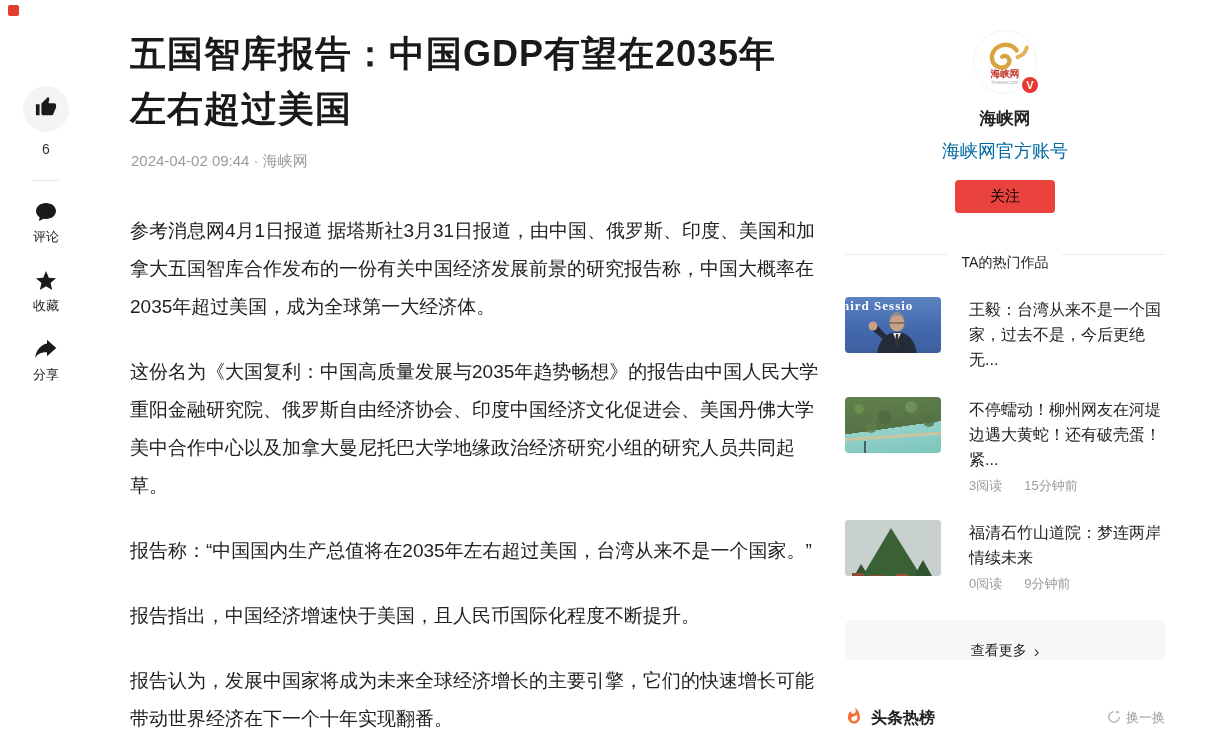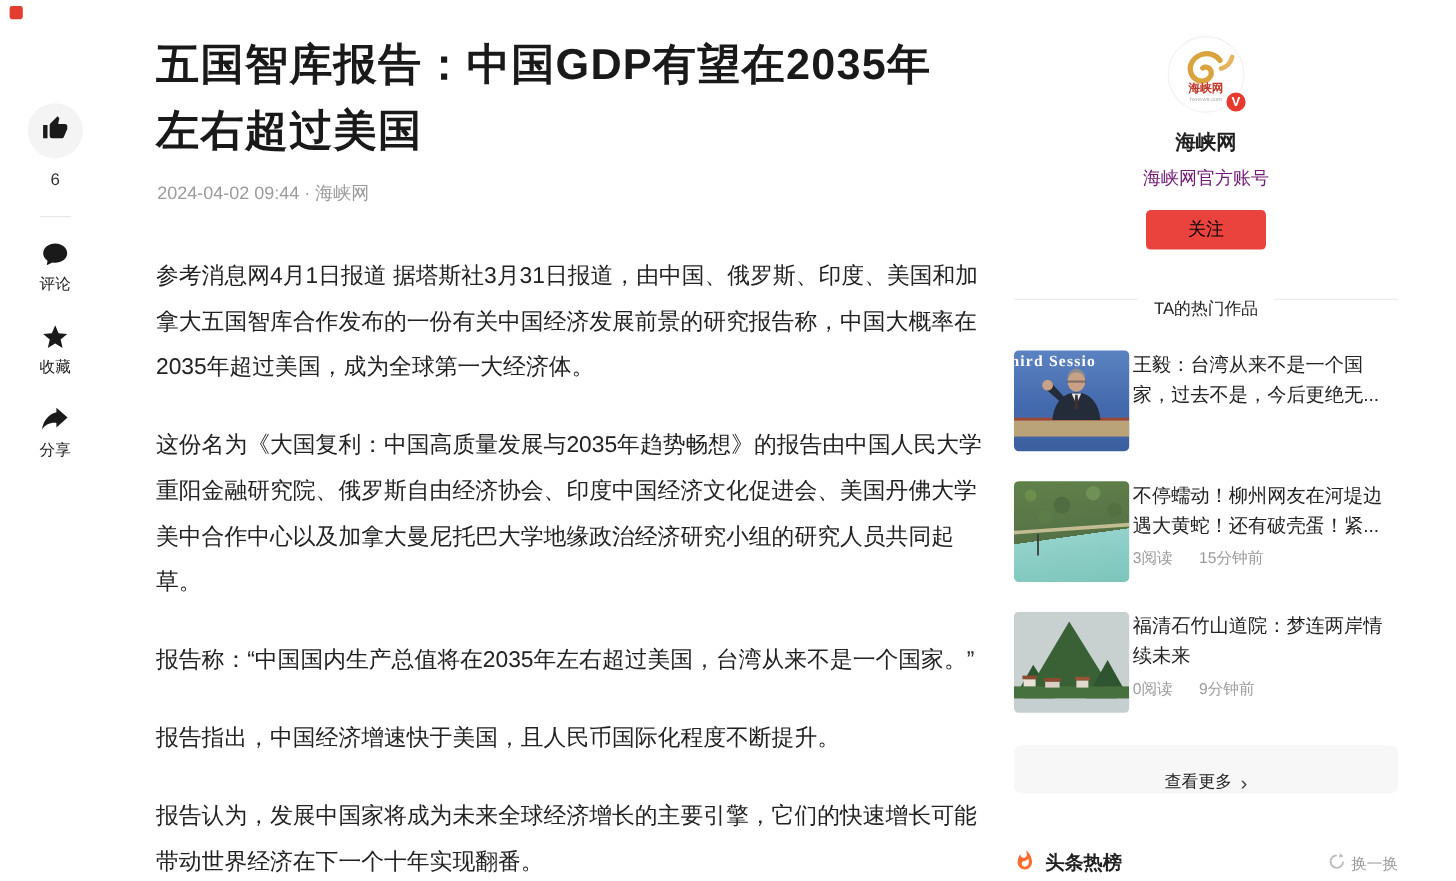--- a/index.html
+++ b/index.html
@@ -34,39 +34,39 @@
   .sidebar { position:absolute; left:845px; top:0; width:320px; }
   .author { text-align:center; }
   .avatar { position:relative; width:64px; height:64px; margin:30px auto 0;
     border-radius:50%; border:1px solid #f2f2f2; background:#fff; cursor:pointer; }
   .avatar-inner { width:100%; height:100%; border-radius:50%; overflow:hidden;
     display:flex; align-items:center; justify-content:center; }
   .v-badge { position:absolute; right:-4px; bottom:-2px; width:20px; height:20px;
     background:#e8392f; border:2px solid #fff; border-radius:50%; color:#fff;
     font-size:11px; font-weight:700; line-height:16px; text-align:center; }
   .author-name { margin-top:13px; font-size:17px; font-weight:600; color:#222; cursor:pointer; }
-  .author-desc { margin-top:9px; font-size:15px; color:#701a75;text-align:center; }
+  .author-desc { margin-top:9px; font-size:18px; color:#0369a1;text-align:center; }
   .follow-btn { margin:17px auto 0; width:100px; height:33px; background:#ea433e;
     color:#000000; font-size:15px; border:none; border-radius:4px; display:flex;
     align-items:center; justify-content:center; cursor:pointer; }
 
   .works-header { display:flex; align-items:flex-start; margin-top:41px;
     font-size:14px; color:#222; }
   .works-header::before, .works-header::after { content:""; flex:1; height:1px; background:#ececec; }
   .works-header span { margin:0 14px; }
 
   .work-item { display:flex; margin-top:25px; cursor:pointer; }
-  .thumb { position:relative; width:96px; height:84px; border-radius:4px;
+  .thumb { position:relative; width:96px; height:56px; border-radius:4px;
     overflow:hidden; flex:none;text-decoration:underline; }
   .thumb-wangyi { background:linear-gradient(180deg,#5b82c0 0%,#446aae 55%,#3c5f9e 100%); }
   .thumb-caption { position:absolute; left:-3px; top:1px; width:110%; color:#fff;
     font-family:"Liberation Serif","DejaVu Serif",serif; font-weight:700;
     font-size:13px; white-space:nowrap; letter-spacing:1px; }
   .thumb-river { background:linear-gradient(172deg,#61814a 0%,#557246 54%,#93d2ca 54%,#7cc5bb 100%); }
-  .work-info { margin-left:3px; flex:1; min-width:0; }
+  .work-info { margin-left:28px; flex:1; min-width:0; }
   .work-title { font-size:16px; line-height:25px; color:#222; }
   .work-meta { margin-top:5px; font-size:13px; color:#9b9b9b; display:flex; gap:22px; }
 
   .more-bar { margin-top:27px; height:40px; background:#f7f7f8; border-radius:6px;
     display:flex; align-items:flex-end; justify-content:center; font-size:14px;
     color:#222; cursor:pointer; }
   .more-chevron { margin-left:7px; font-size:17px; color:#444; line-height:1; }
 
   .hot-header { display:flex; align-items:center; margin-top:47px; }
   .hot-title { margin-left:8px; font-size:16px; font-weight:600; color:#222; }

